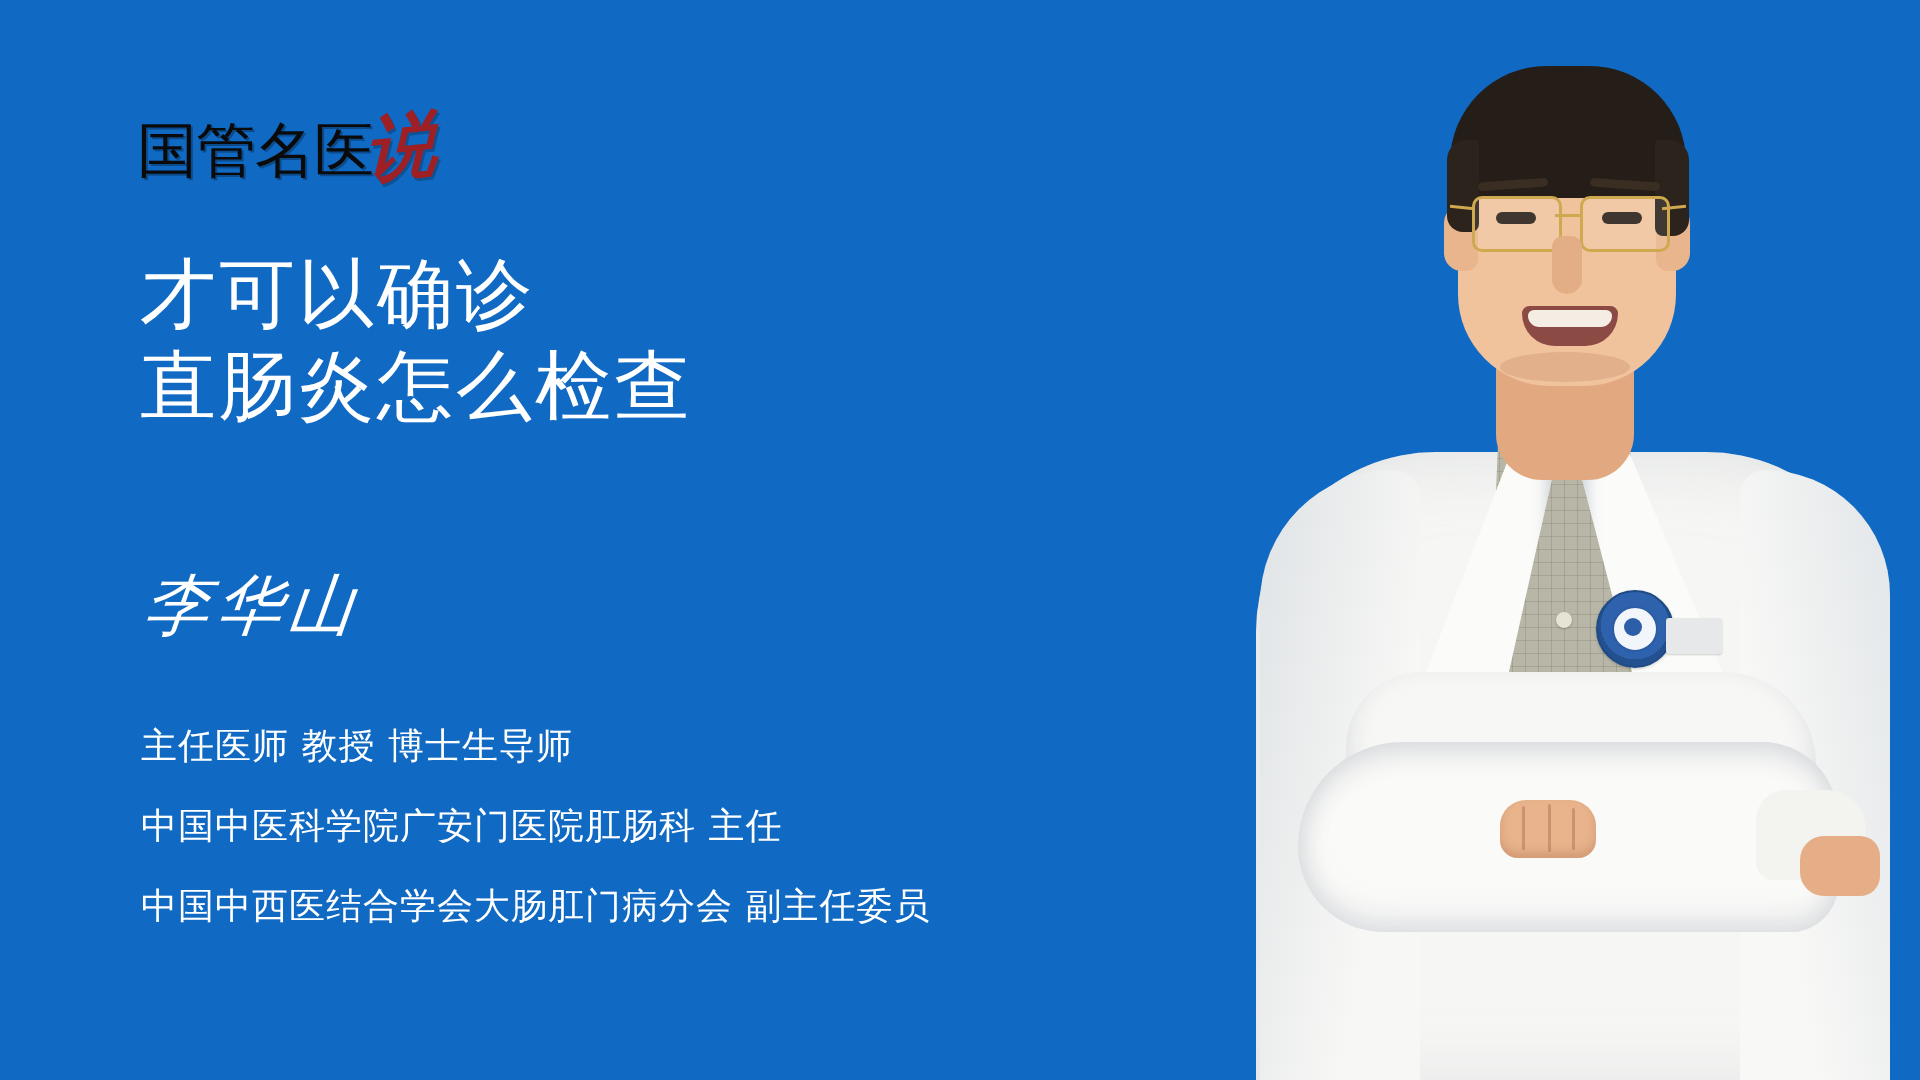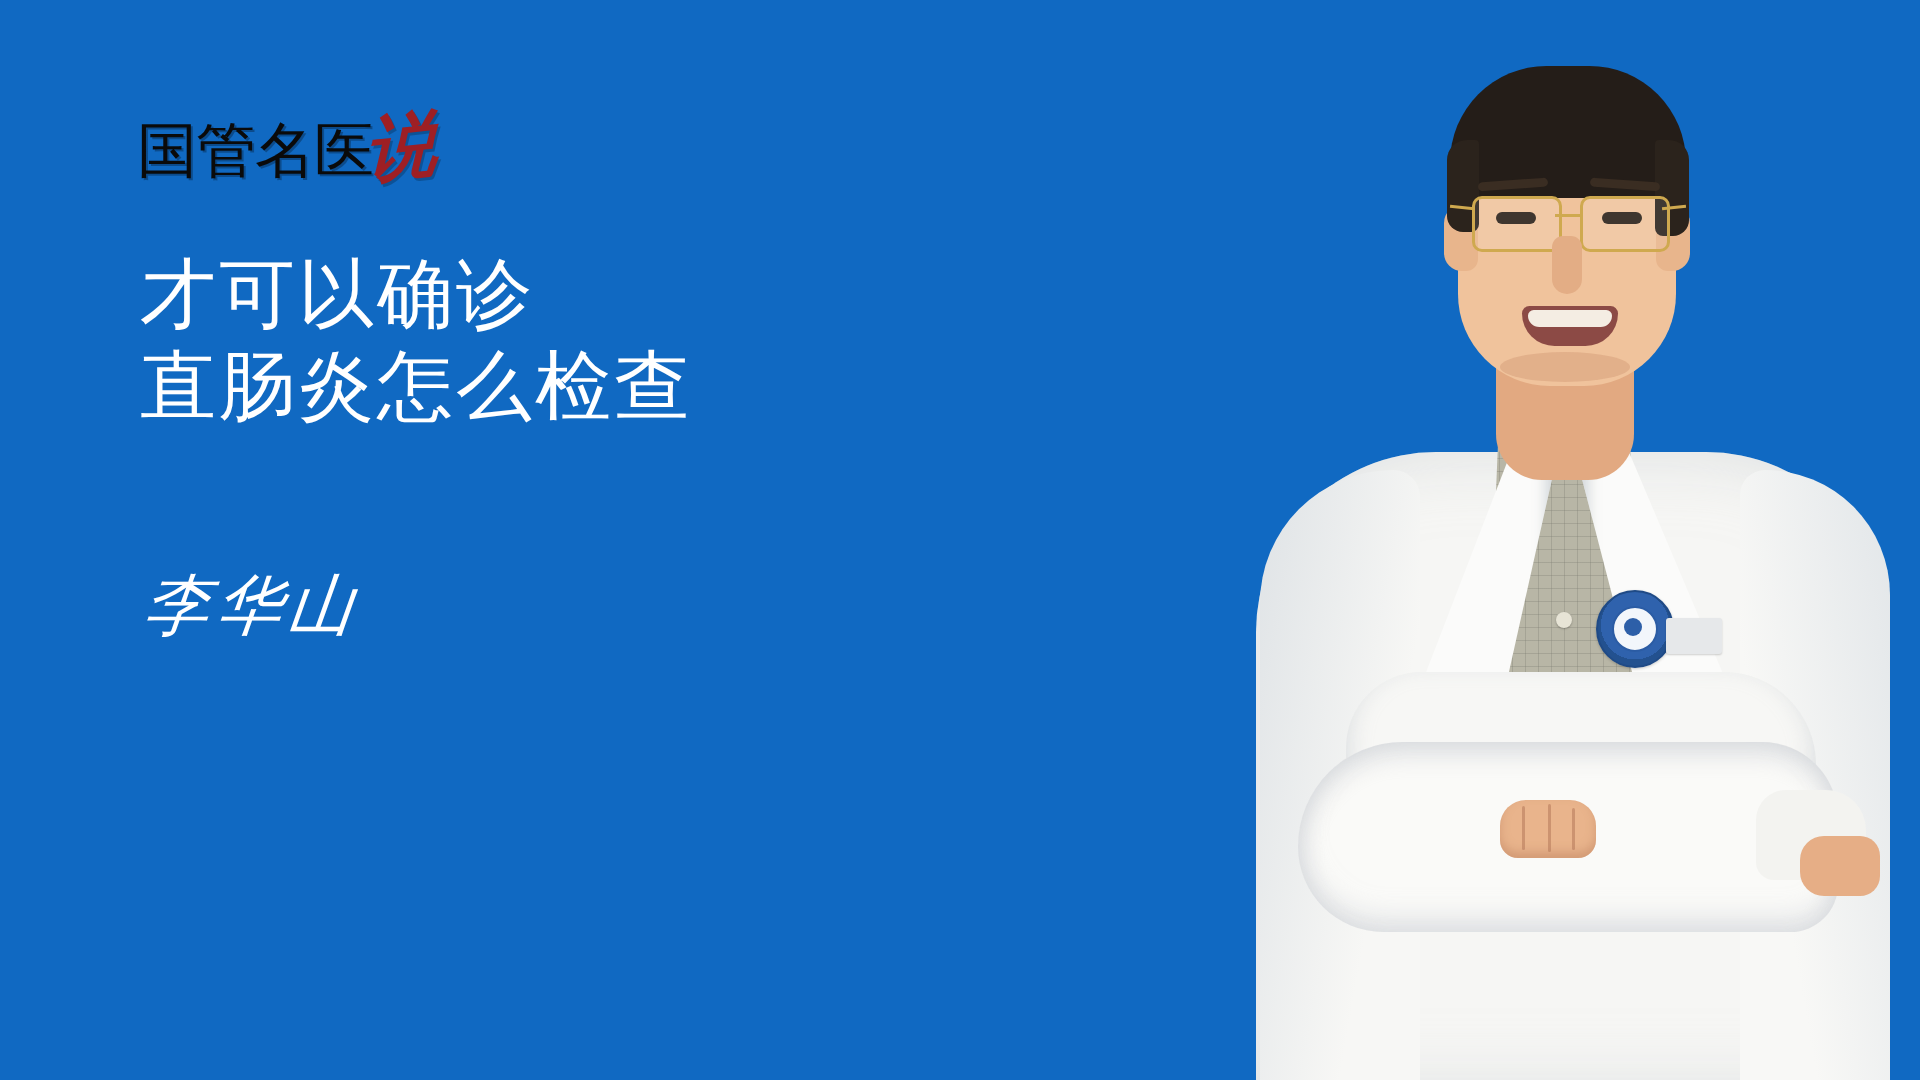--- a/index.html
+++ b/index.html
@@ -277,20 +277,25 @@
     <span class="logo-accent">说</span>
   </div>
 
   <div id="title-block">
     <div class="title-line">才可以确诊</div>
     <div class="title-line">直肠炎怎么检查</div>
   </div>
 
   <div id="doctor-name">李华山</div>
 
+  <div id="credentials">
+    <div class="cred-line">主任医师  教授  博士生导师</div>
+    <div class="cred-line">中国中医科学院广安门医院肛肠科  主任</div>
+    <div class="cred-line">中国中西医结合学会大肠肛门病分会  副主任委员</div>
+  </div>
 
   <div id="doctor-photo">
     <div class="dp coat"></div>
     <div class="dp coat-shade-l"></div>
     <div class="dp coat-shade-r"></div>
 
     <div class="dp shirt"></div>
     <div class="dp shirt-btn1"></div>
 
     <div class="dp lapel-l"></div>

